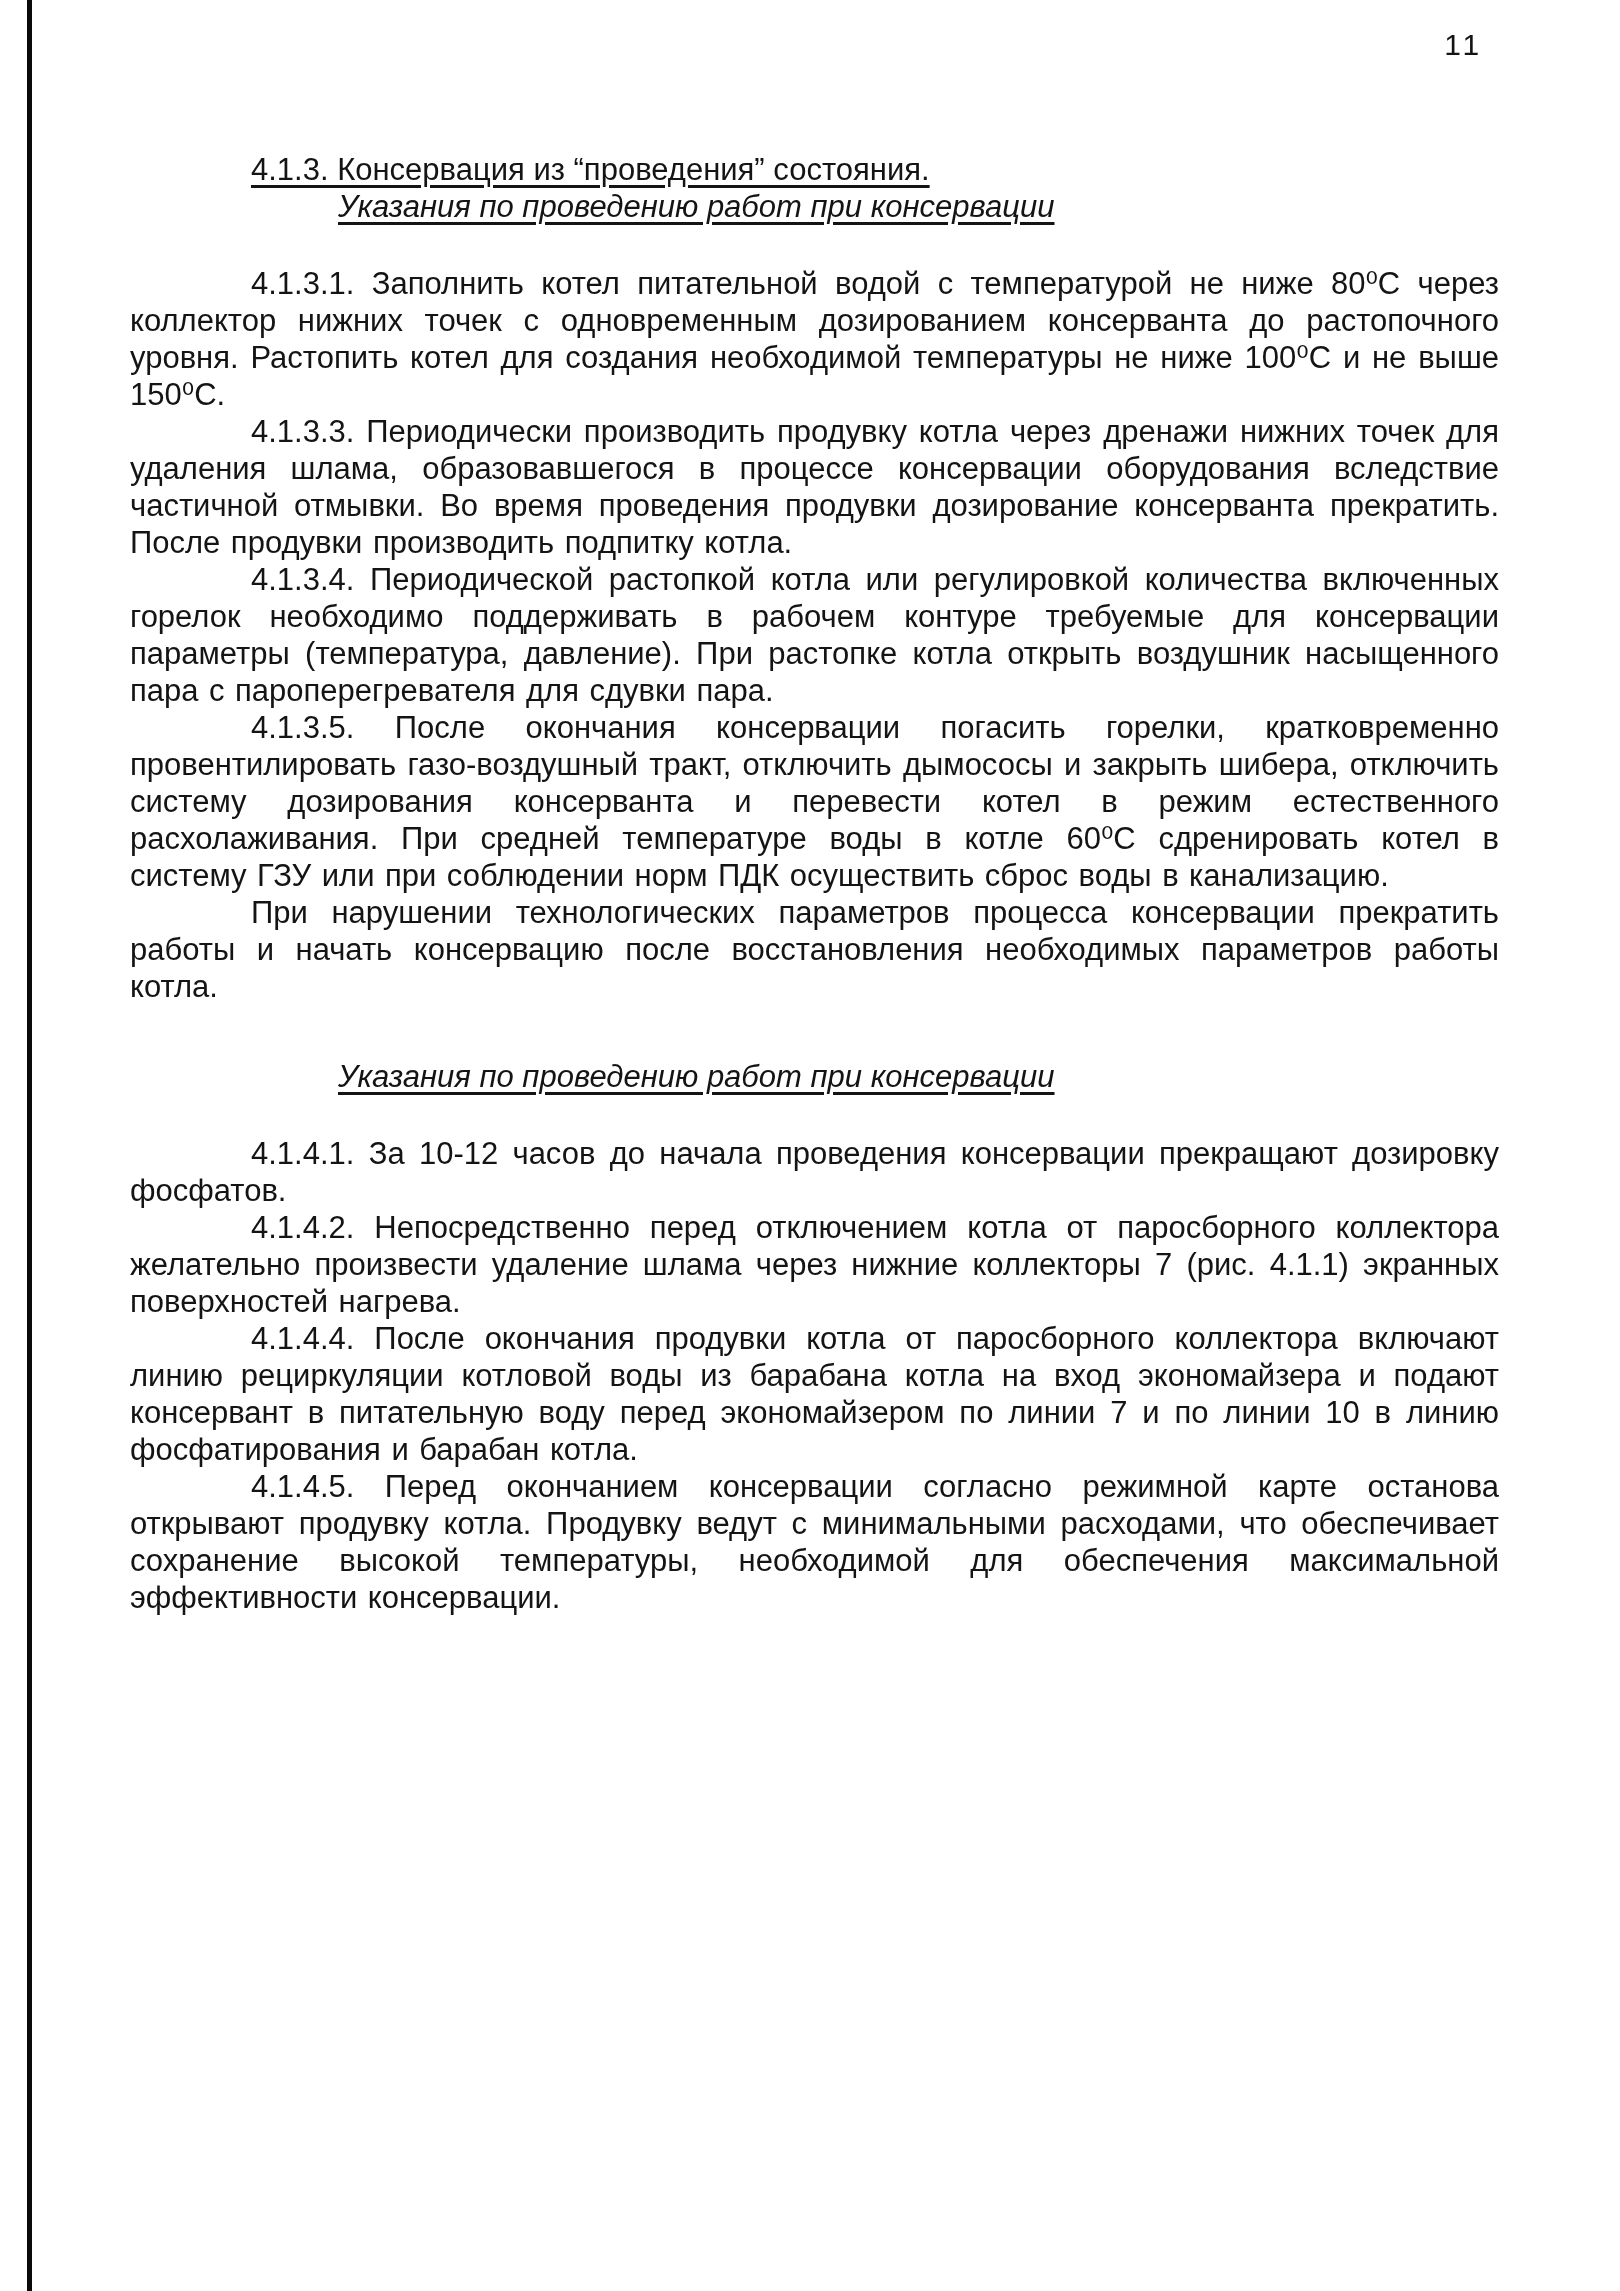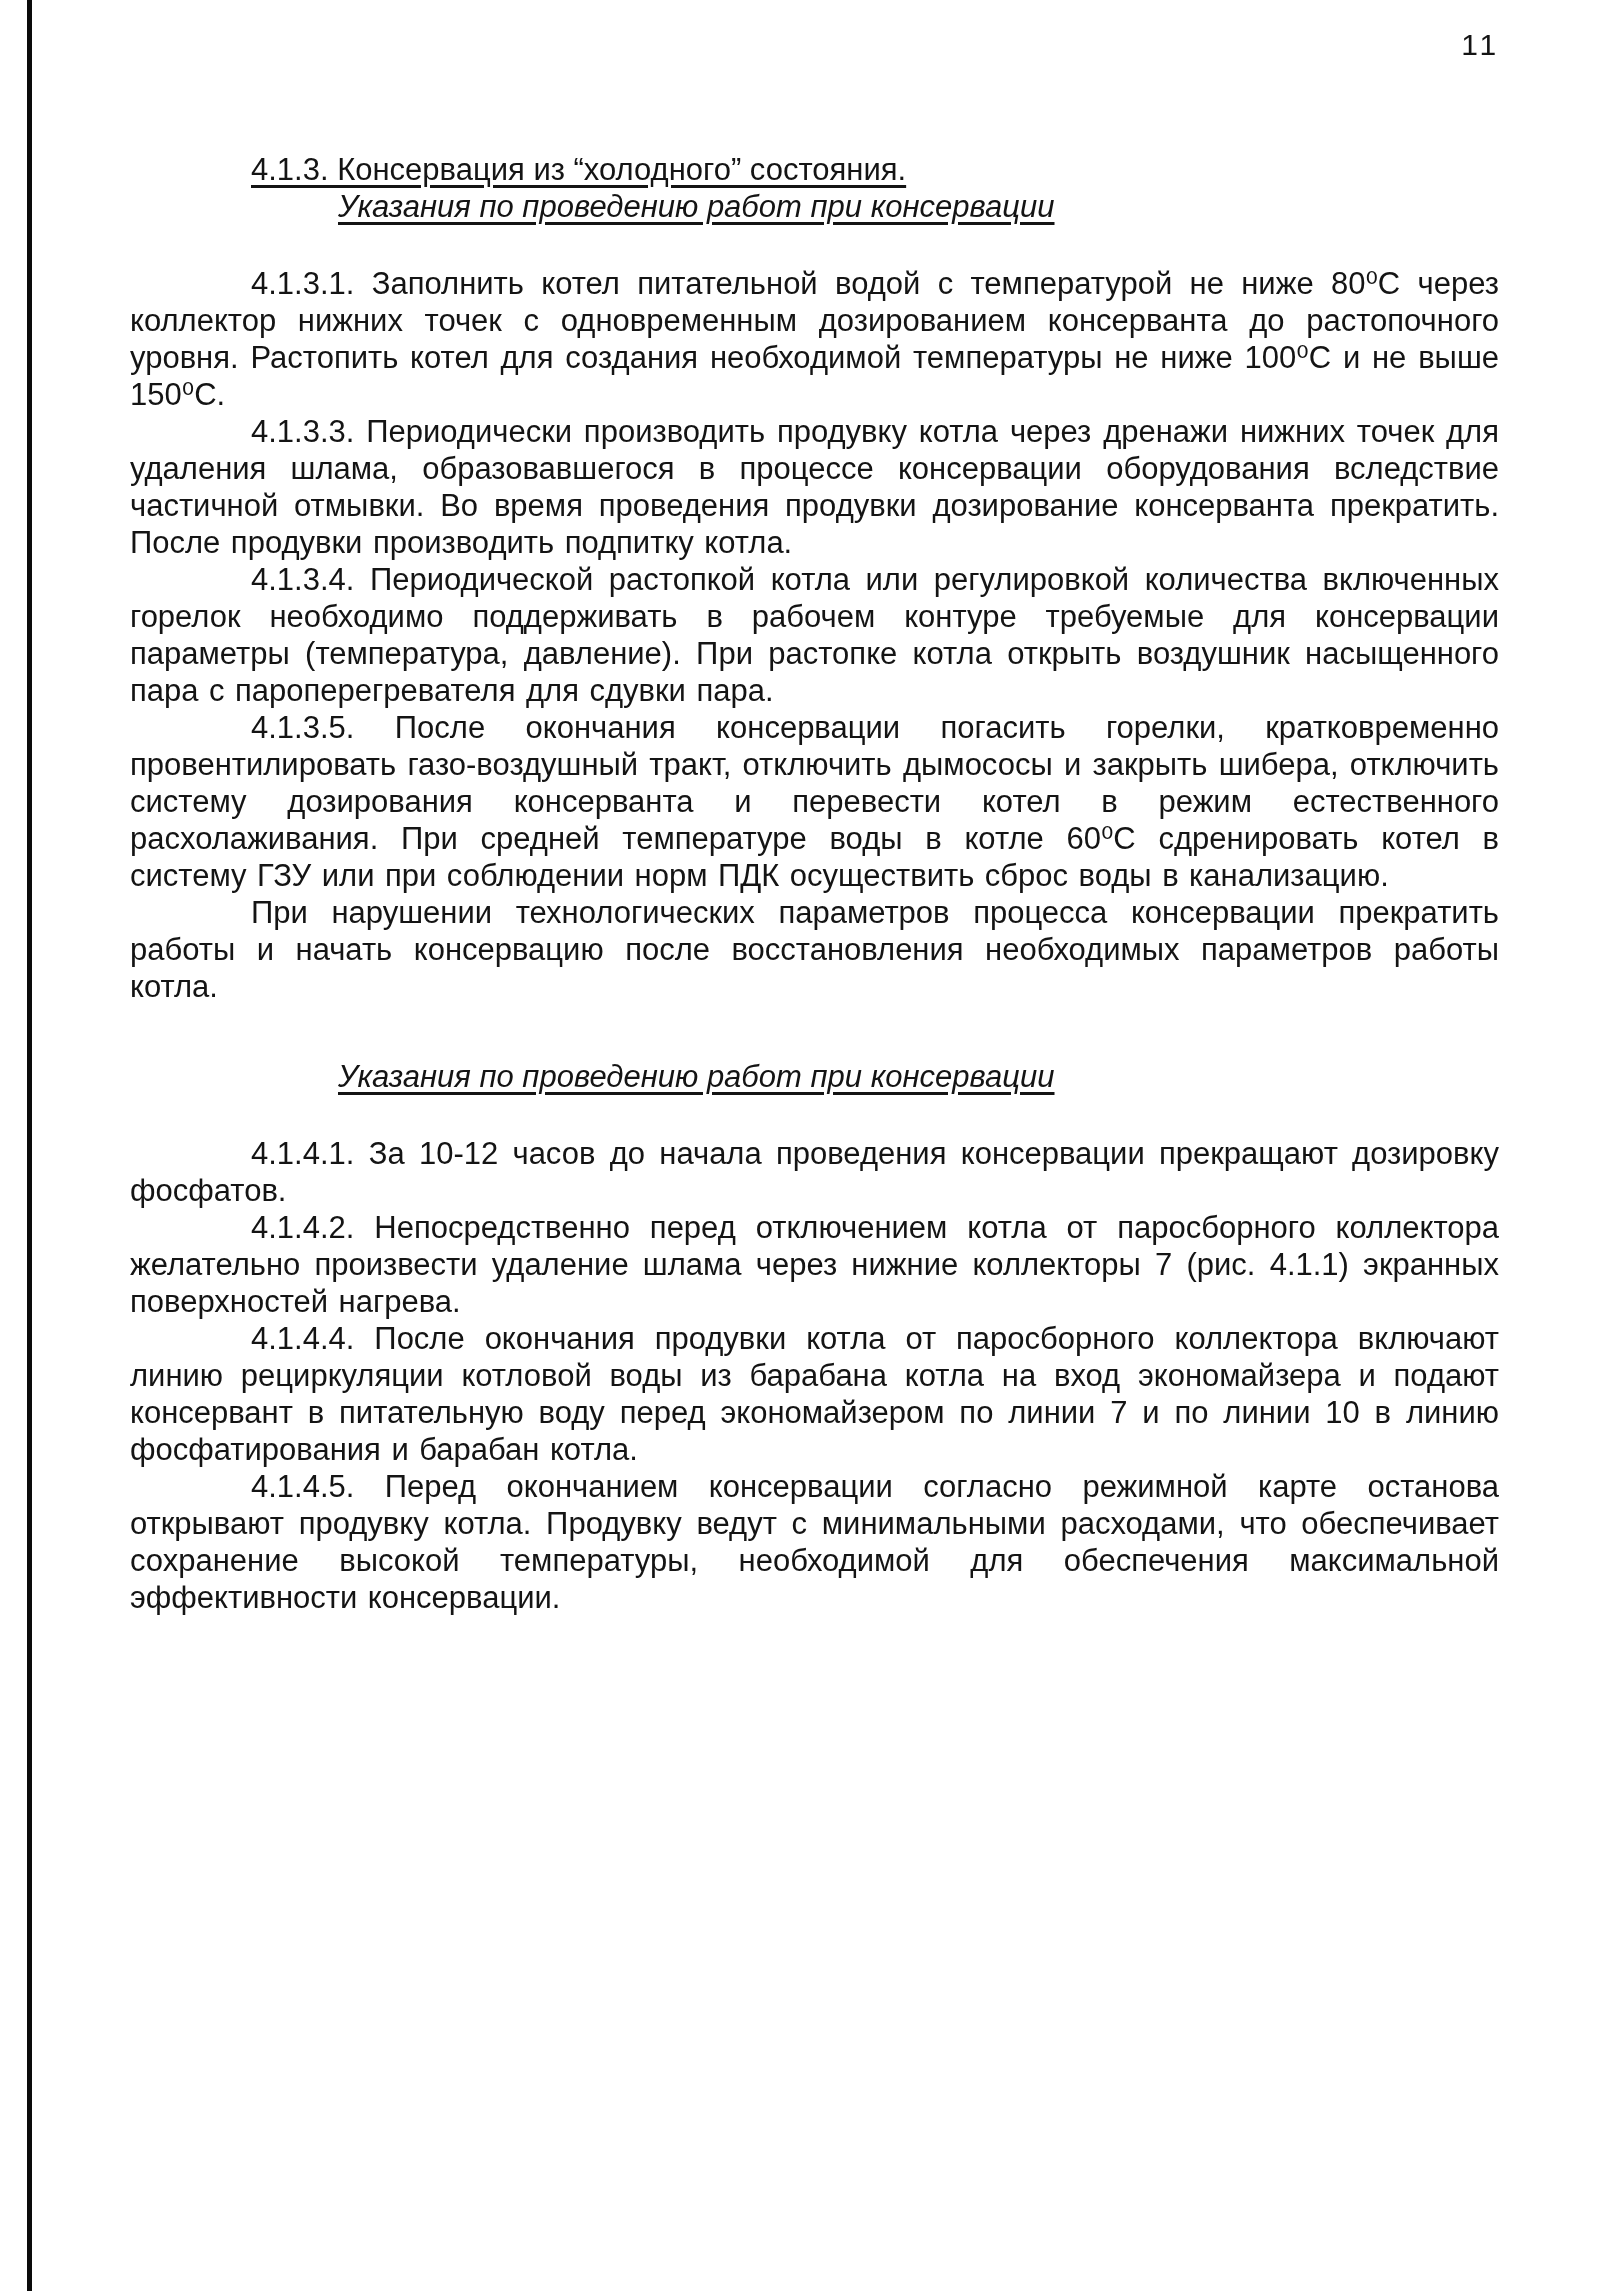--- a/index.html
+++ b/index.html
@@ -19,21 +19,21 @@
     position: absolute;
     left: 27.4px;
     top: 0;
     width: 4.7px;
     height: 2291px;
     background: #0a0a0a;
   }
   .page-number {
     position: absolute;
     top: 28px;
-    right: 120px;
+    right: 137px;
     font-size: 30px;
     letter-spacing: 3.8px;
   }
   .content {
     position: absolute;
     left: 130px;
     right: 121px;
     top: 151px;
     font-size: 31px;
     line-height: 37px;
@@ -54,21 +54,21 @@
 <body>
 
 <div class="scan-edge"></div>
 
 <div class="page-number">11</div>
 
 <div class="content">
 
   <section class="section-1">
     <div class="heading">
-      <div class="hl1"><span class="u">4.1.3. Консервация из “холодного” состояния.</span></div>
+      <div class="hl1"><span class="u">4.1.3. Консервация из “проведения” состояния.</span></div>
       <div class="hl2"><span class="u">Указания по проведению работ при консервации</span></div>
     </div>
     <p class="para">4.1.3.1. Заполнить котел питательной водой с температурой не ниже 80⁰С через коллектор нижних точек с одновременным дозированием консерванта до растопочного уровня. Растопить котел для создания необходимой температуры не ниже 100⁰С и не выше 150⁰С.</p>
     <p class="para">4.1.3.3. Периодически производить продувку котла через дренажи нижних точек для удаления шлама, образовавшегося в процессе консервации оборудования вследствие частичной отмывки. Во время проведения продувки дозирование консерванта прекратить. После продувки производить подпитку котла.</p>
     <p class="para">4.1.3.4. Периодической растопкой котла или регулировкой количества включенных горелок необходимо поддерживать в рабочем контуре требуемые для консервации параметры (температура, давление). При растопке котла открыть воздушник насыщенного пара с пароперегревателя для сдувки пара.</p>
     <p class="para">4.1.3.5. После окончания консервации погасить горелки, кратковременно провентилировать газо-воздушный тракт, отключить дымососы и закрыть шибера, отключить систему дозирования консерванта и перевести котел в режим естественного расхолаживания. При средней температуре воды в котле 60⁰С сдренировать котел в систему ГЗУ или при соблюдении норм ПДК осуществить сброс воды в канализацию.</p>
     <p class="para">При нарушении технологических параметров процесса консервации прекратить работы и начать консервацию после восстановления необходимых параметров работы котла.</p>
   </section>
 
   <section class="section-2">

